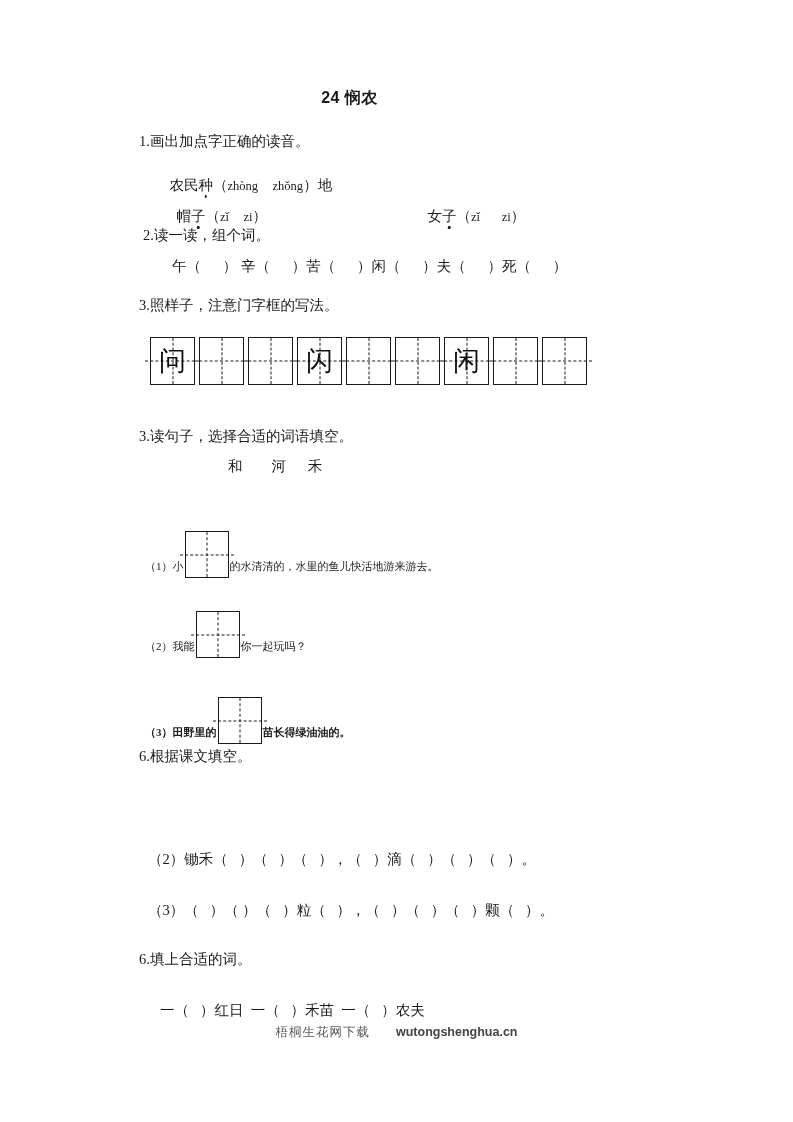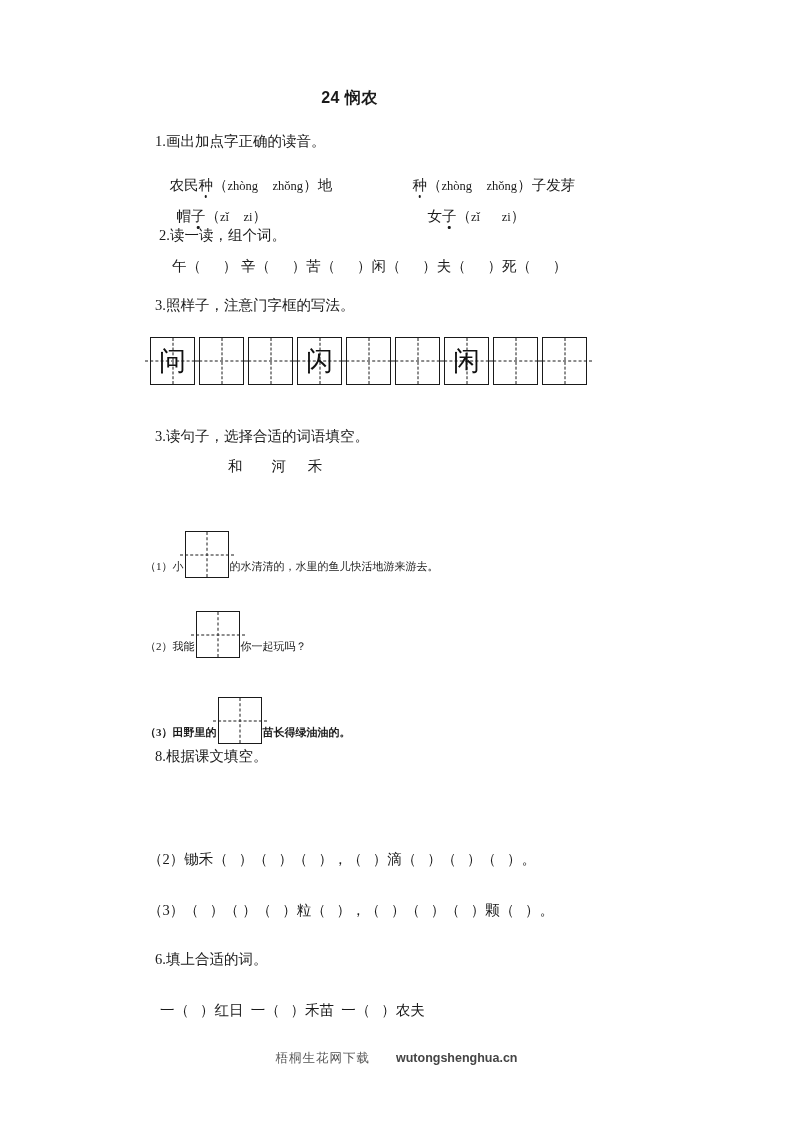--- a/index.html
+++ b/index.html
@@ -34,21 +34,20 @@
     letter-spacing: 0.5px;
     font-family: "Liberation Sans", "DejaVu Sans", sans-serif;
   }
 
   
   .q-head {
     position: absolute;
     font-size: 14.5px;
     white-space: nowrap;
     line-height: 1.2;
-    margin-left: 16px;
   }
   .q-line {
     position: absolute;
     font-size: 14.5px;
     white-space: pre;
     line-height: 1.2;
   }
 
   .pinyin {
     font-family: "Liberation Serif", "DejaVu Serif", serif;
@@ -155,21 +154,21 @@
     top: 50%;
     left: -6px;
     right: -6px;
     border-top: 1px dashed #1a1a1a;
     transform: translateY(-0.5px);
   }
 
   
   .footer {
     position: absolute;
-    top: 1050px;
+    top: 1024px;
     left: 0;
     width: 793px;
     text-align: center;
     font-size: 12.5px;
     color: #555;
   }
   .footer .f-cn {
     font-family: "Liberation Serif", "DejaVu Serif", serif;
     letter-spacing: 1px;
   }
@@ -186,23 +185,20 @@
 <div class="page">
 
   <div class="doc-title">24 悯农</div>
 
   <div class="q-head" style="top:133px; left:139px;">1.画出加点字正确的读音。</div>
 
   <div class="q-line" style="top:160px; left:155px;">
     <span>农民</span><span class="dotted">种</span><span>（</span><span class="pinyin">zhòng</span>&nbsp;&nbsp;&nbsp;&nbsp;<span class="pinyin">zhǒng</span><span>）</span><span>地</span>
   </div>
 
-  <div class="q-line" style="top:160px; left:398px;">
-    <span></span><span class="dotted">种</span><span>（</span><span class="pinyin">zhòng</span>&nbsp;&nbsp;&nbsp;&nbsp;<span class="pinyin">zhǒng</span><span>）</span><span>子发芽</span>
-  </div>
 
   <div class="q-line" style="top:191px; left:413px;">
     <span>女</span><span class="dotted">子</span><span>（</span><span class="pinyin">zǐ</span>&nbsp;&nbsp;&nbsp;&nbsp;&nbsp;&nbsp;<span class="pinyin">zi</span><span>）</span>
   </div>
 
   <div class="q-line" style="top:191px; left:162px;">
     <span>帽</span><span class="dotted">子</span><span>（</span><span class="pinyin">zǐ</span>&nbsp;&nbsp;&nbsp;&nbsp;<span class="pinyin">zi</span><span>）</span>
   </div>
 
   <div class="q-head" style="top:227px; left:143px;">2.读一读，组个词。</div>
@@ -266,21 +262,21 @@
   </div>
 
   <div class="sent" style="top:611px; left:145px;">
     <span class="txt">（2）</span><span class="txt">我能</span><span class="inline-box"><span class="hline"></span><span class="vline"></span></span><span class="txt">你一起玩吗？</span>
   </div>
 
   <div class="sent" style="top:697px; left:145px;font-weight:bold;">
     <span class="txt">（3）</span><span class="txt">田野里的</span><span class="inline-box"><span class="hline"></span><span class="vline"></span></span><span class="txt">苗长得绿油油的。</span>
   </div>
 
-  <div class="q-head" style="top:748px; left:139px;">8.根据课文填空。</div>
+  <div class="q-head" style="top:748px; left:139px;">6.根据课文填空。</div>
   <div class="q-line" style="top:851px; left:148px;">（2）锄禾（   ）（   ）（   ），（   ）滴（   ）（   ）（   ）。</div>
   <div class="q-line" style="top:902px; left:148px;">（3）（   ）（ ）（   ）粒（   ），（   ）（   ）（   ）颗（   ）。</div>
 
   <div class="q-head" style="top:951px; left:139px;">6.填上合适的词。</div>
   <div class="q-line" style="top:1002px; left:160px;">一（   ）红日  一（   ）禾苗  一（   ）农夫</div>
 
   <div class="footer">
     <span class="f-cn">梧桐生花网下载</span><span class="f-url">wutongshenghua.cn</span>
   </div>
 

